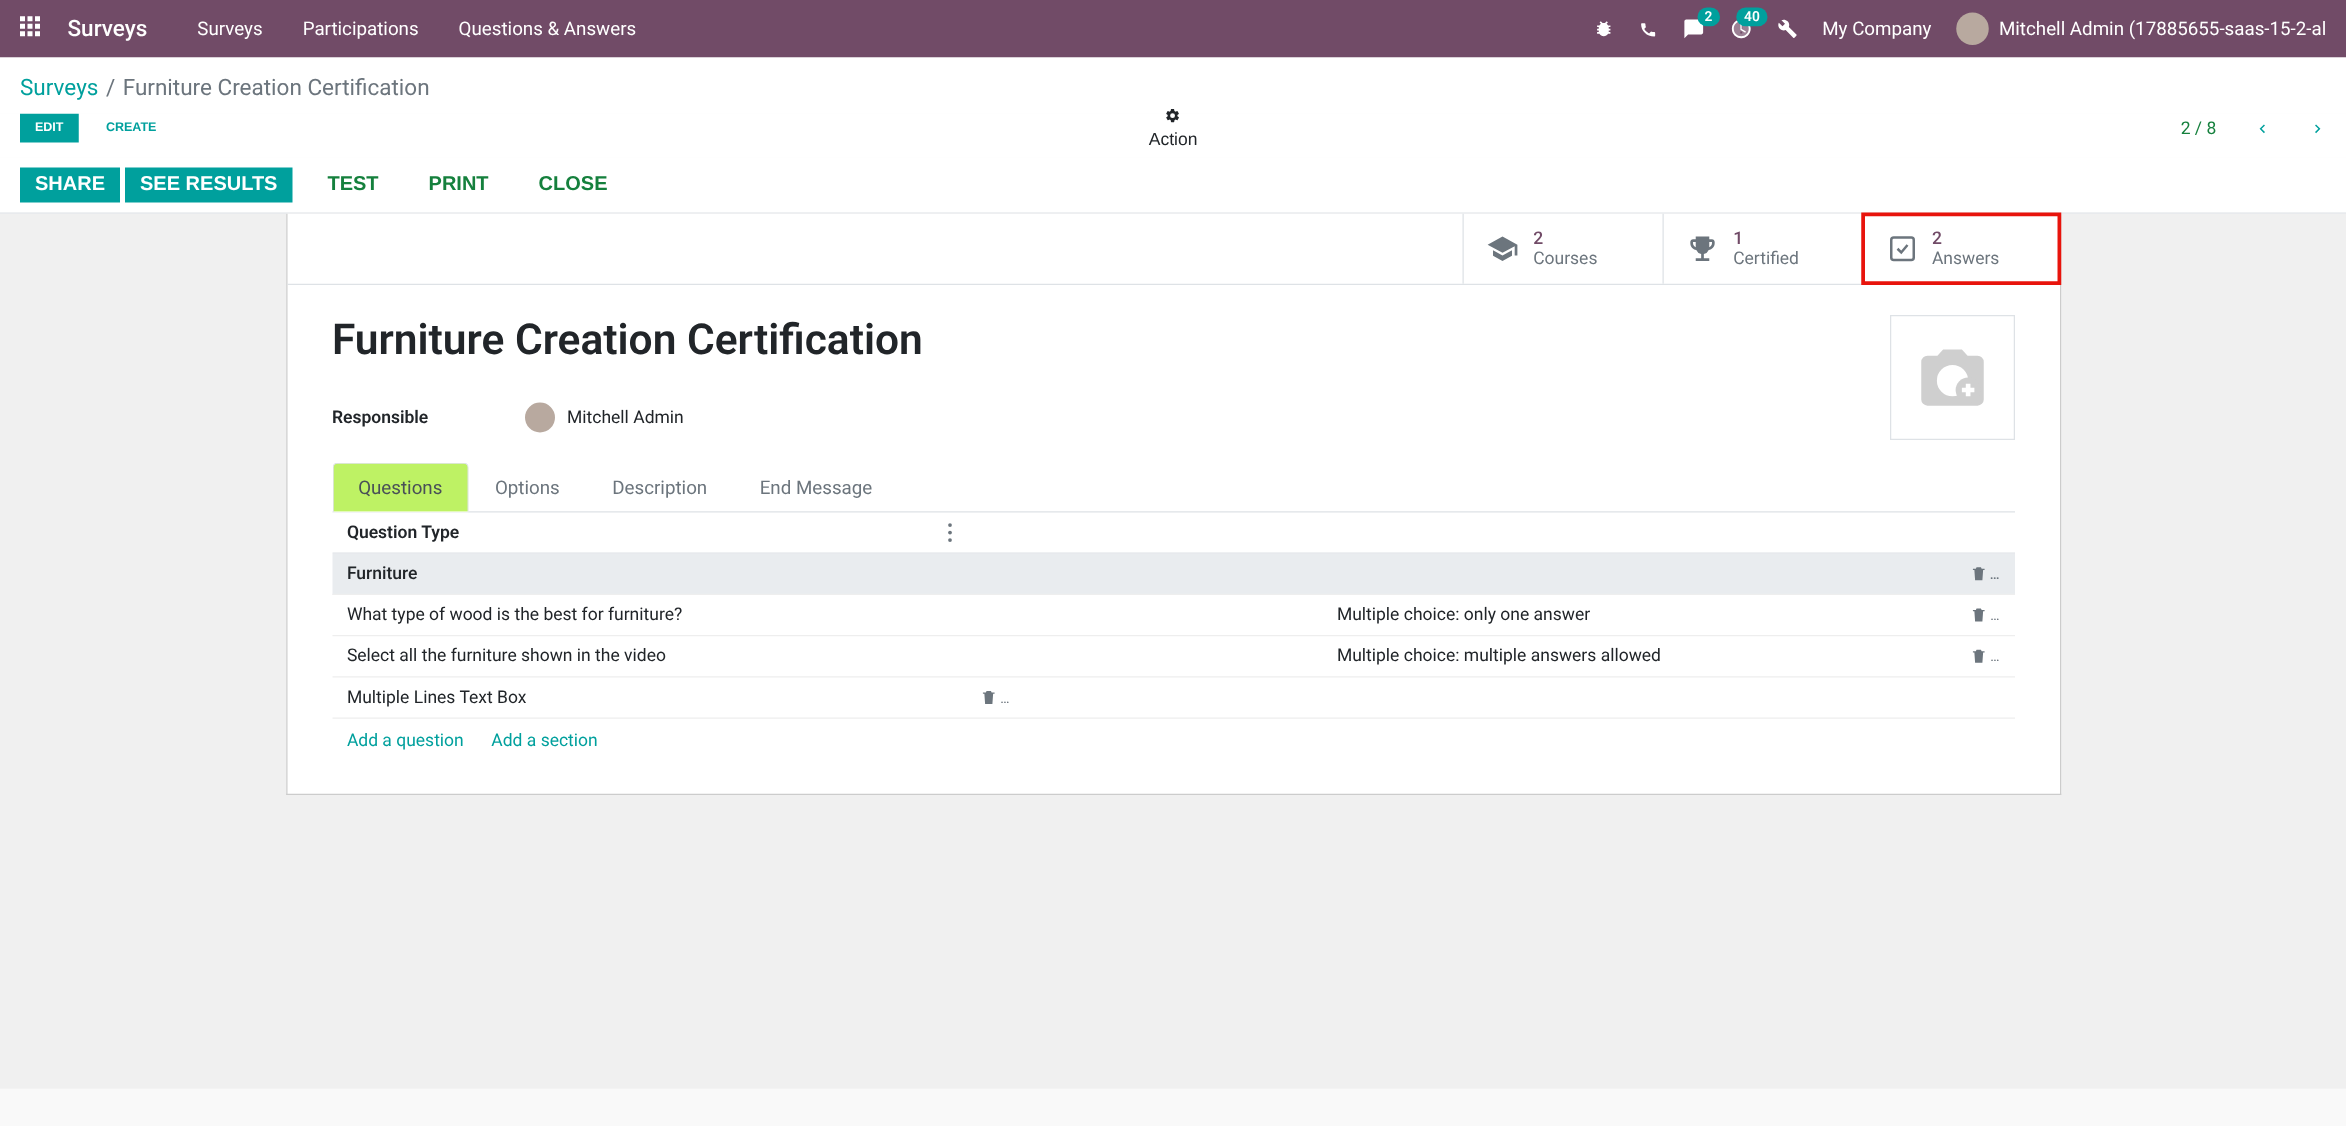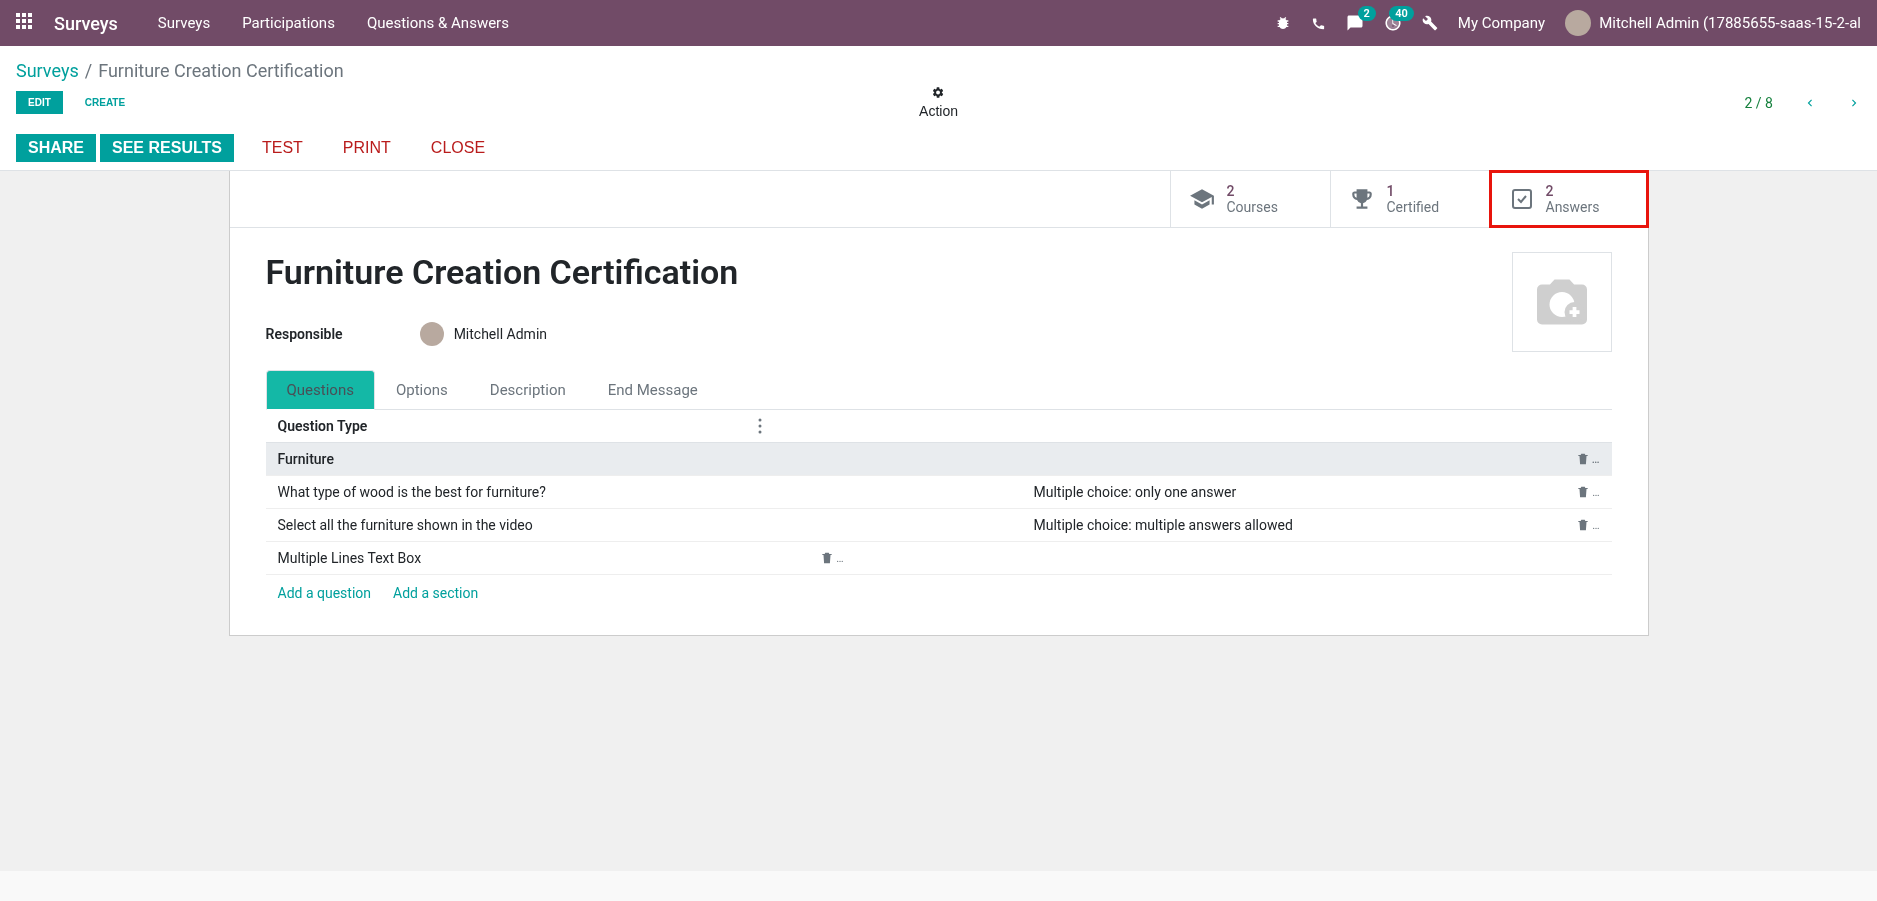--- a/index.html
+++ b/index.html
@@ -26,21 +26,21 @@
 .btn { border: none; padding: 6px 12px; font-size: 10px; cursor: pointer; font-weight: 500; }
 .btn-primary-filled { background: #00A09D; color: #fff; text-transform: uppercase; font-weight: 600; }
 .btn-link { background: transparent; color: #00A09D; text-transform: uppercase; font-weight: 600; }
 .control-row .action-wrap { margin-left: auto; margin-right: auto; position: absolute; left: 50%; transform: translateX(-50%); }
 .action-btn { background: transparent; color: #212529; border: none; cursor: pointer; font-size: 14px; font-weight: 500; display: flex; align-items: center; gap: 4px; flex-direction: column; }
 .pager { margin-left: auto; display: flex; align-items: center; gap: 30px; color: #15803d; }
 .pager .arrow { cursor: pointer; color: #00A09D; font-size: 20px; }
 
 .status-row { background: #fff; padding: 8px 16px; border-bottom: 1px solid #dee2e6; display: flex; align-items: center; gap: 4px; }
 .status-row .btn-sm { padding: 5px 12px; font-size: 16px; }
-.status-row .btn-secondary-link { background: transparent; color: #b91c1c; font-weight: 400; margin-left: 12px; }
+.status-row .btn-secondary-link { background: transparent; color: #15803d; font-weight: 700; margin-left: 12px; }
 
 .main { background: #f0f0f0; padding: 0 0 40px; min-height: 700px; }
 .sheet { background: #fff; margin: 0 auto; max-width: 1420px; border: 1px solid #ccc; border-top: none; position: relative; }
 
 .stat-buttons { display: flex; justify-content: flex-end; border-bottom: 1px solid #dee2e6; }
 .stat-btn { border-left: 1px solid #dee2e6; padding: 10px 18px; display: flex; align-items: center; gap: 12px; cursor: pointer; min-width: 160px; }
 .stat-btn .si { font-size: 22px; color: #6c757d; }
 .stat-btn .num { color: #714B67; font-size: 14px; font-weight: 500; }
 .stat-btn .lbl { color: #6c757d; font-size: 14px; }
 .stat-btn.highlighted { border: 3px solid #e8140c; margin: -1px; }
@@ -49,28 +49,28 @@
 .title { font-size: 34px; font-weight: 600; color: #212529; margin-bottom: 30px; }
 .image-placeholder { position: absolute; top: 24px; right: 36px; width: 100px; height: 100px; border: 1px solid #dee2e6; display: flex; align-items: center; justify-content: center; color: #adb5bd; }
 
 .field-row { display: flex; align-items: center; margin-bottom: 24px; gap: 77px; }
 .field-label { font-weight: 600; color: #212529; font-size: 14px; }
 .field-value { display: flex; align-items: center; gap: 10px; }
 .field-value .small-avatar { width: 24px; height: 24px; border-radius: 50%; background: #b8a99f; }
 
 .tabs { display: flex; border-bottom: 1px solid #dee2e6; margin-top: 10px; }
 .tab { padding: 10px 20px; cursor: pointer; color: #6c757d; border: 1px solid transparent; border-bottom: none; font-size: 15px; }
-.tab.active { color: #495057; border-color: #dee2e6; border-bottom: 1px solid #fff; margin-bottom: -1px; background: #14b8a6; border-radius: 4px 4px 0 0; }
+.tab.active { color: #495057; border-color: #dee2e6; border-bottom: 1px solid #fff; margin-bottom: -1px; background: #bef264; border-radius: 4px 4px 0 0; }
 
 .qtable { width: 100%; margin-top: 0; }
 .qtable .thead { display: flex; padding: 8px 12px; font-weight: 600; border-bottom: 1px solid #dee2e6; align-items: center; }
 .qtable .col-title { flex: 1; }
 .qtable .col-type { width: 480px; }
 .qtable .col-actions { width: 50px; text-align: right; color: #6c757d; cursor: pointer; }
-.qtable .row { display: flex; padding: 8px 12px; border-bottom: 1px solid #eee; align-items: center; gap: 36px; }
+.qtable .row { display: flex; padding: 8px 12px; border-bottom: 1px solid #eee; align-items: center; }
 .qtable .row.section { background: #e9ecef; font-weight: 500; }
 .qtable .row .col-actions { color: #6c757d; cursor: pointer; display: flex; gap: 2px; justify-content: flex-end; align-items: center; }
 .add-row { padding: 10px 12px; display: flex; gap: 22px; }
 .add-row .lnk { color: #00A09D; cursor: pointer; font-size: 14px; }
 
 svg { display: block; }
 </style>
 </head>
 <body>
 

